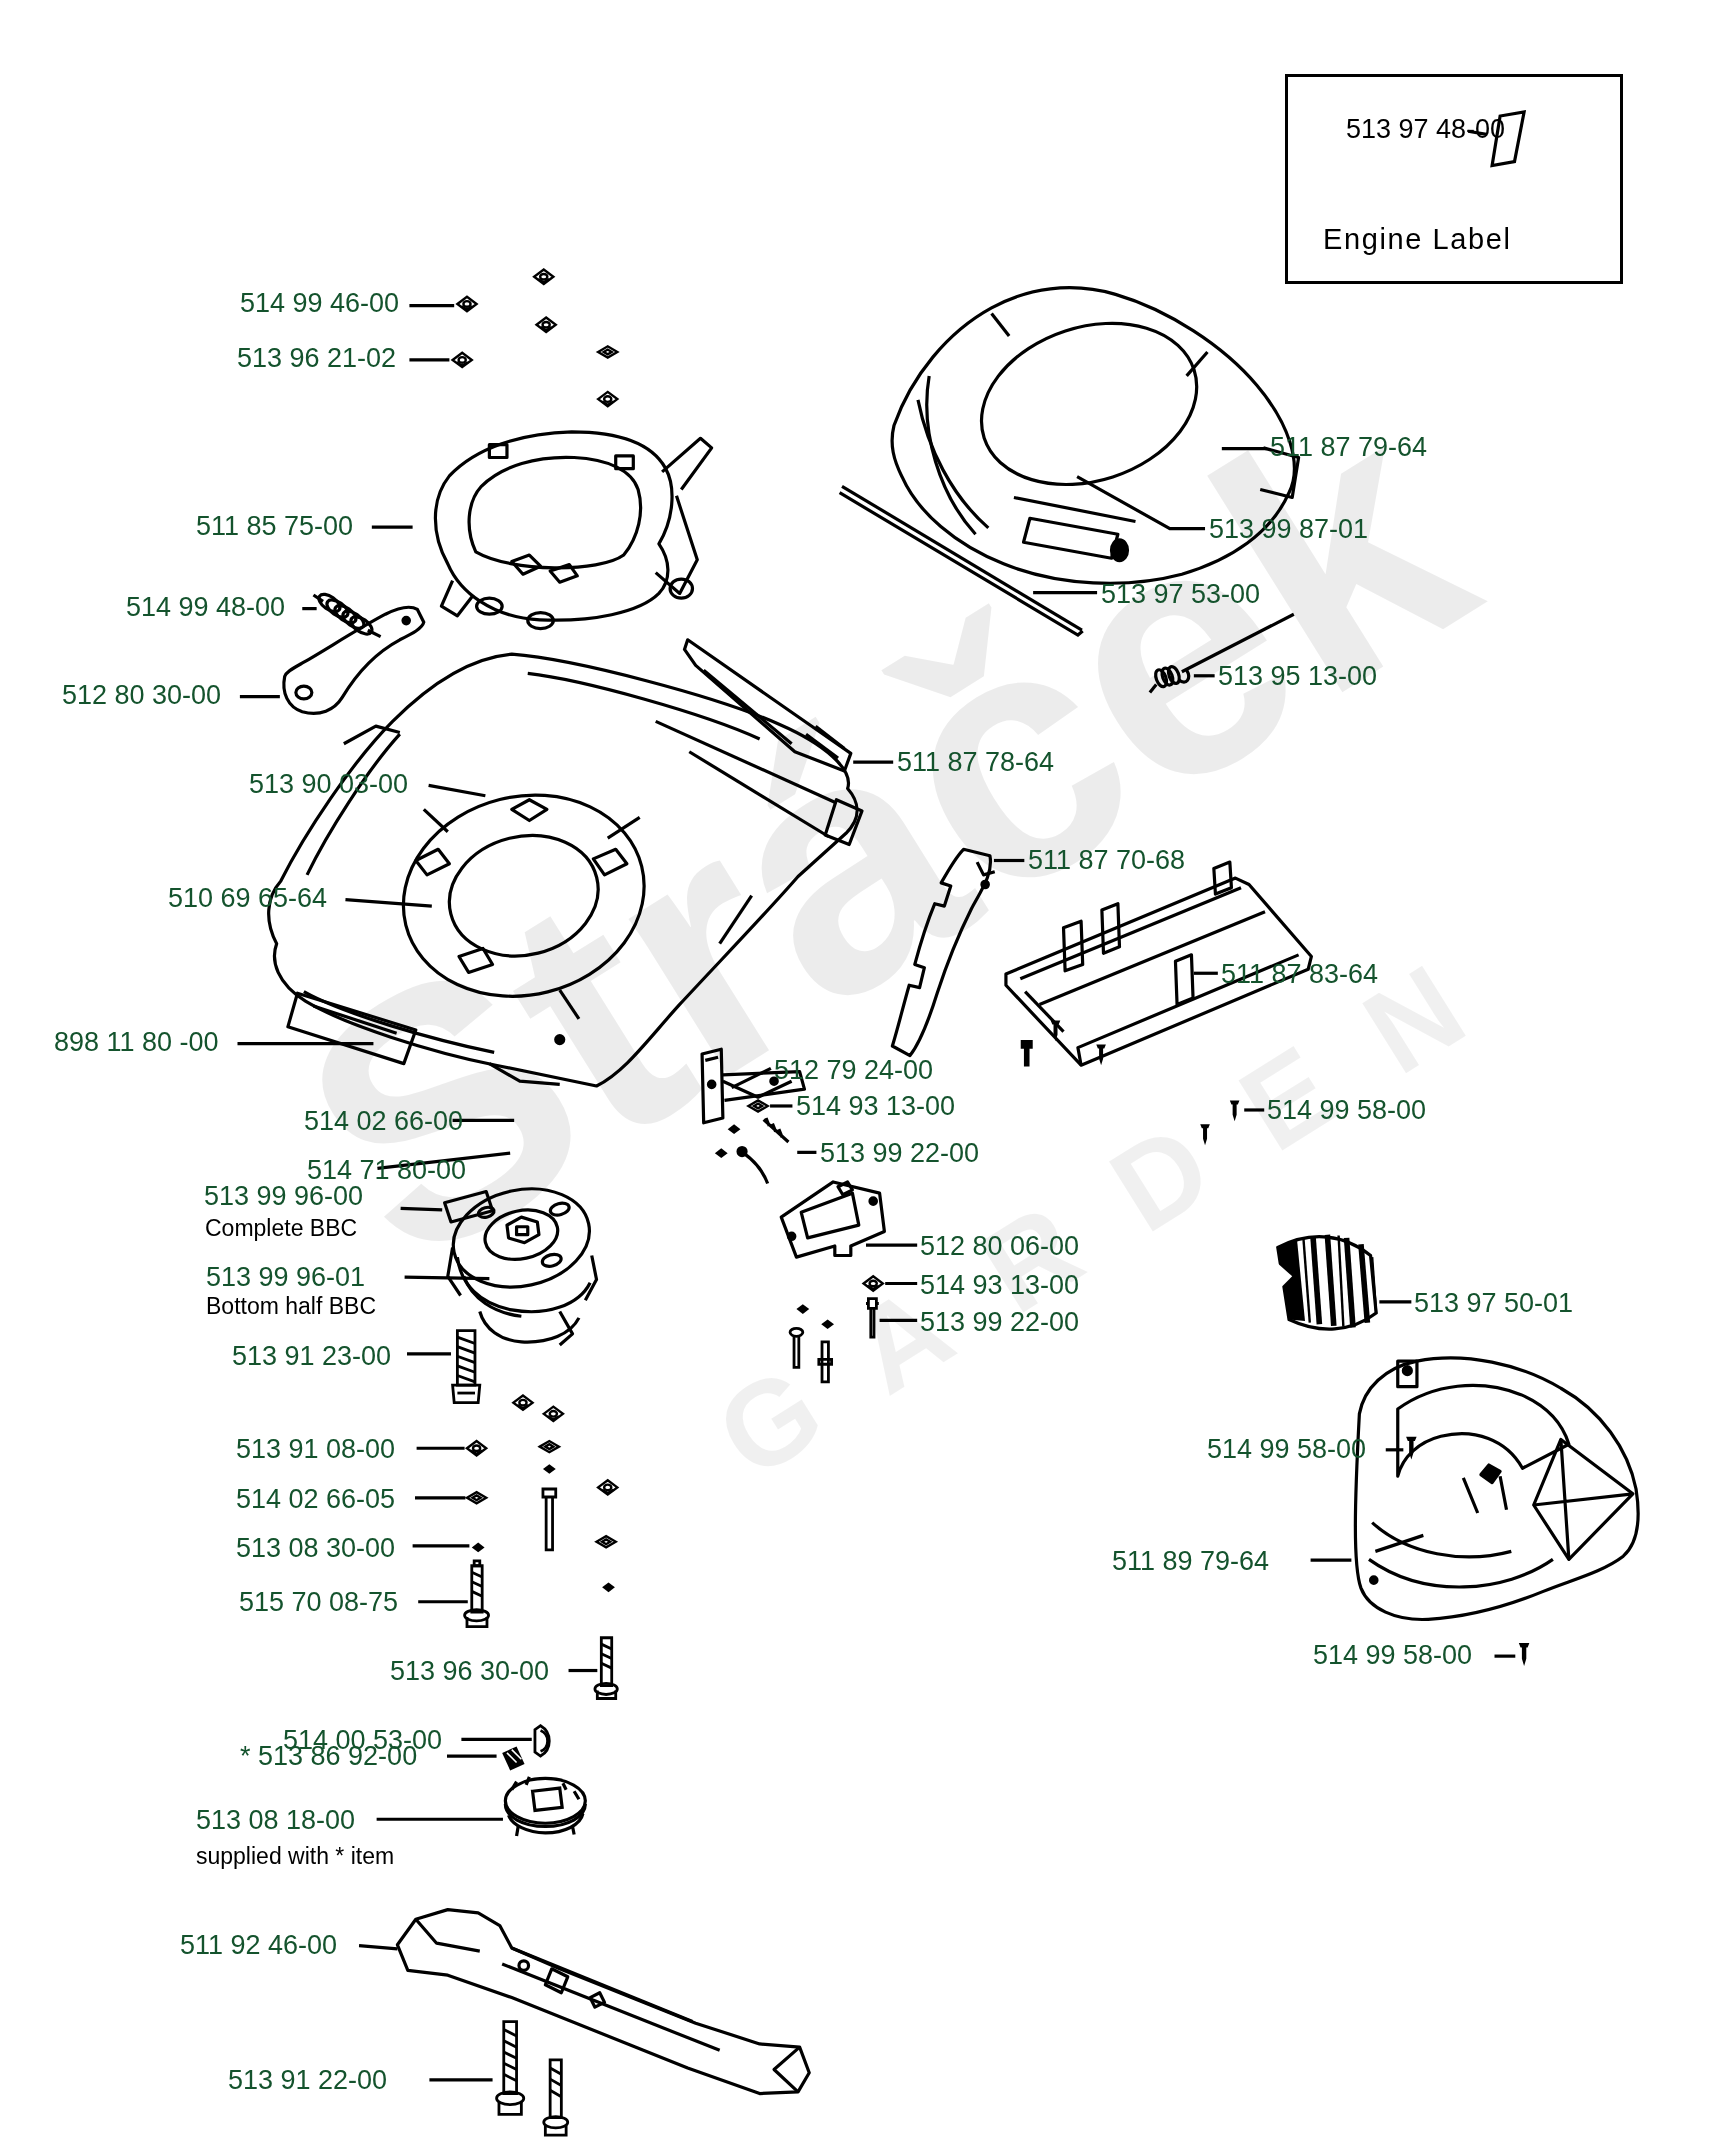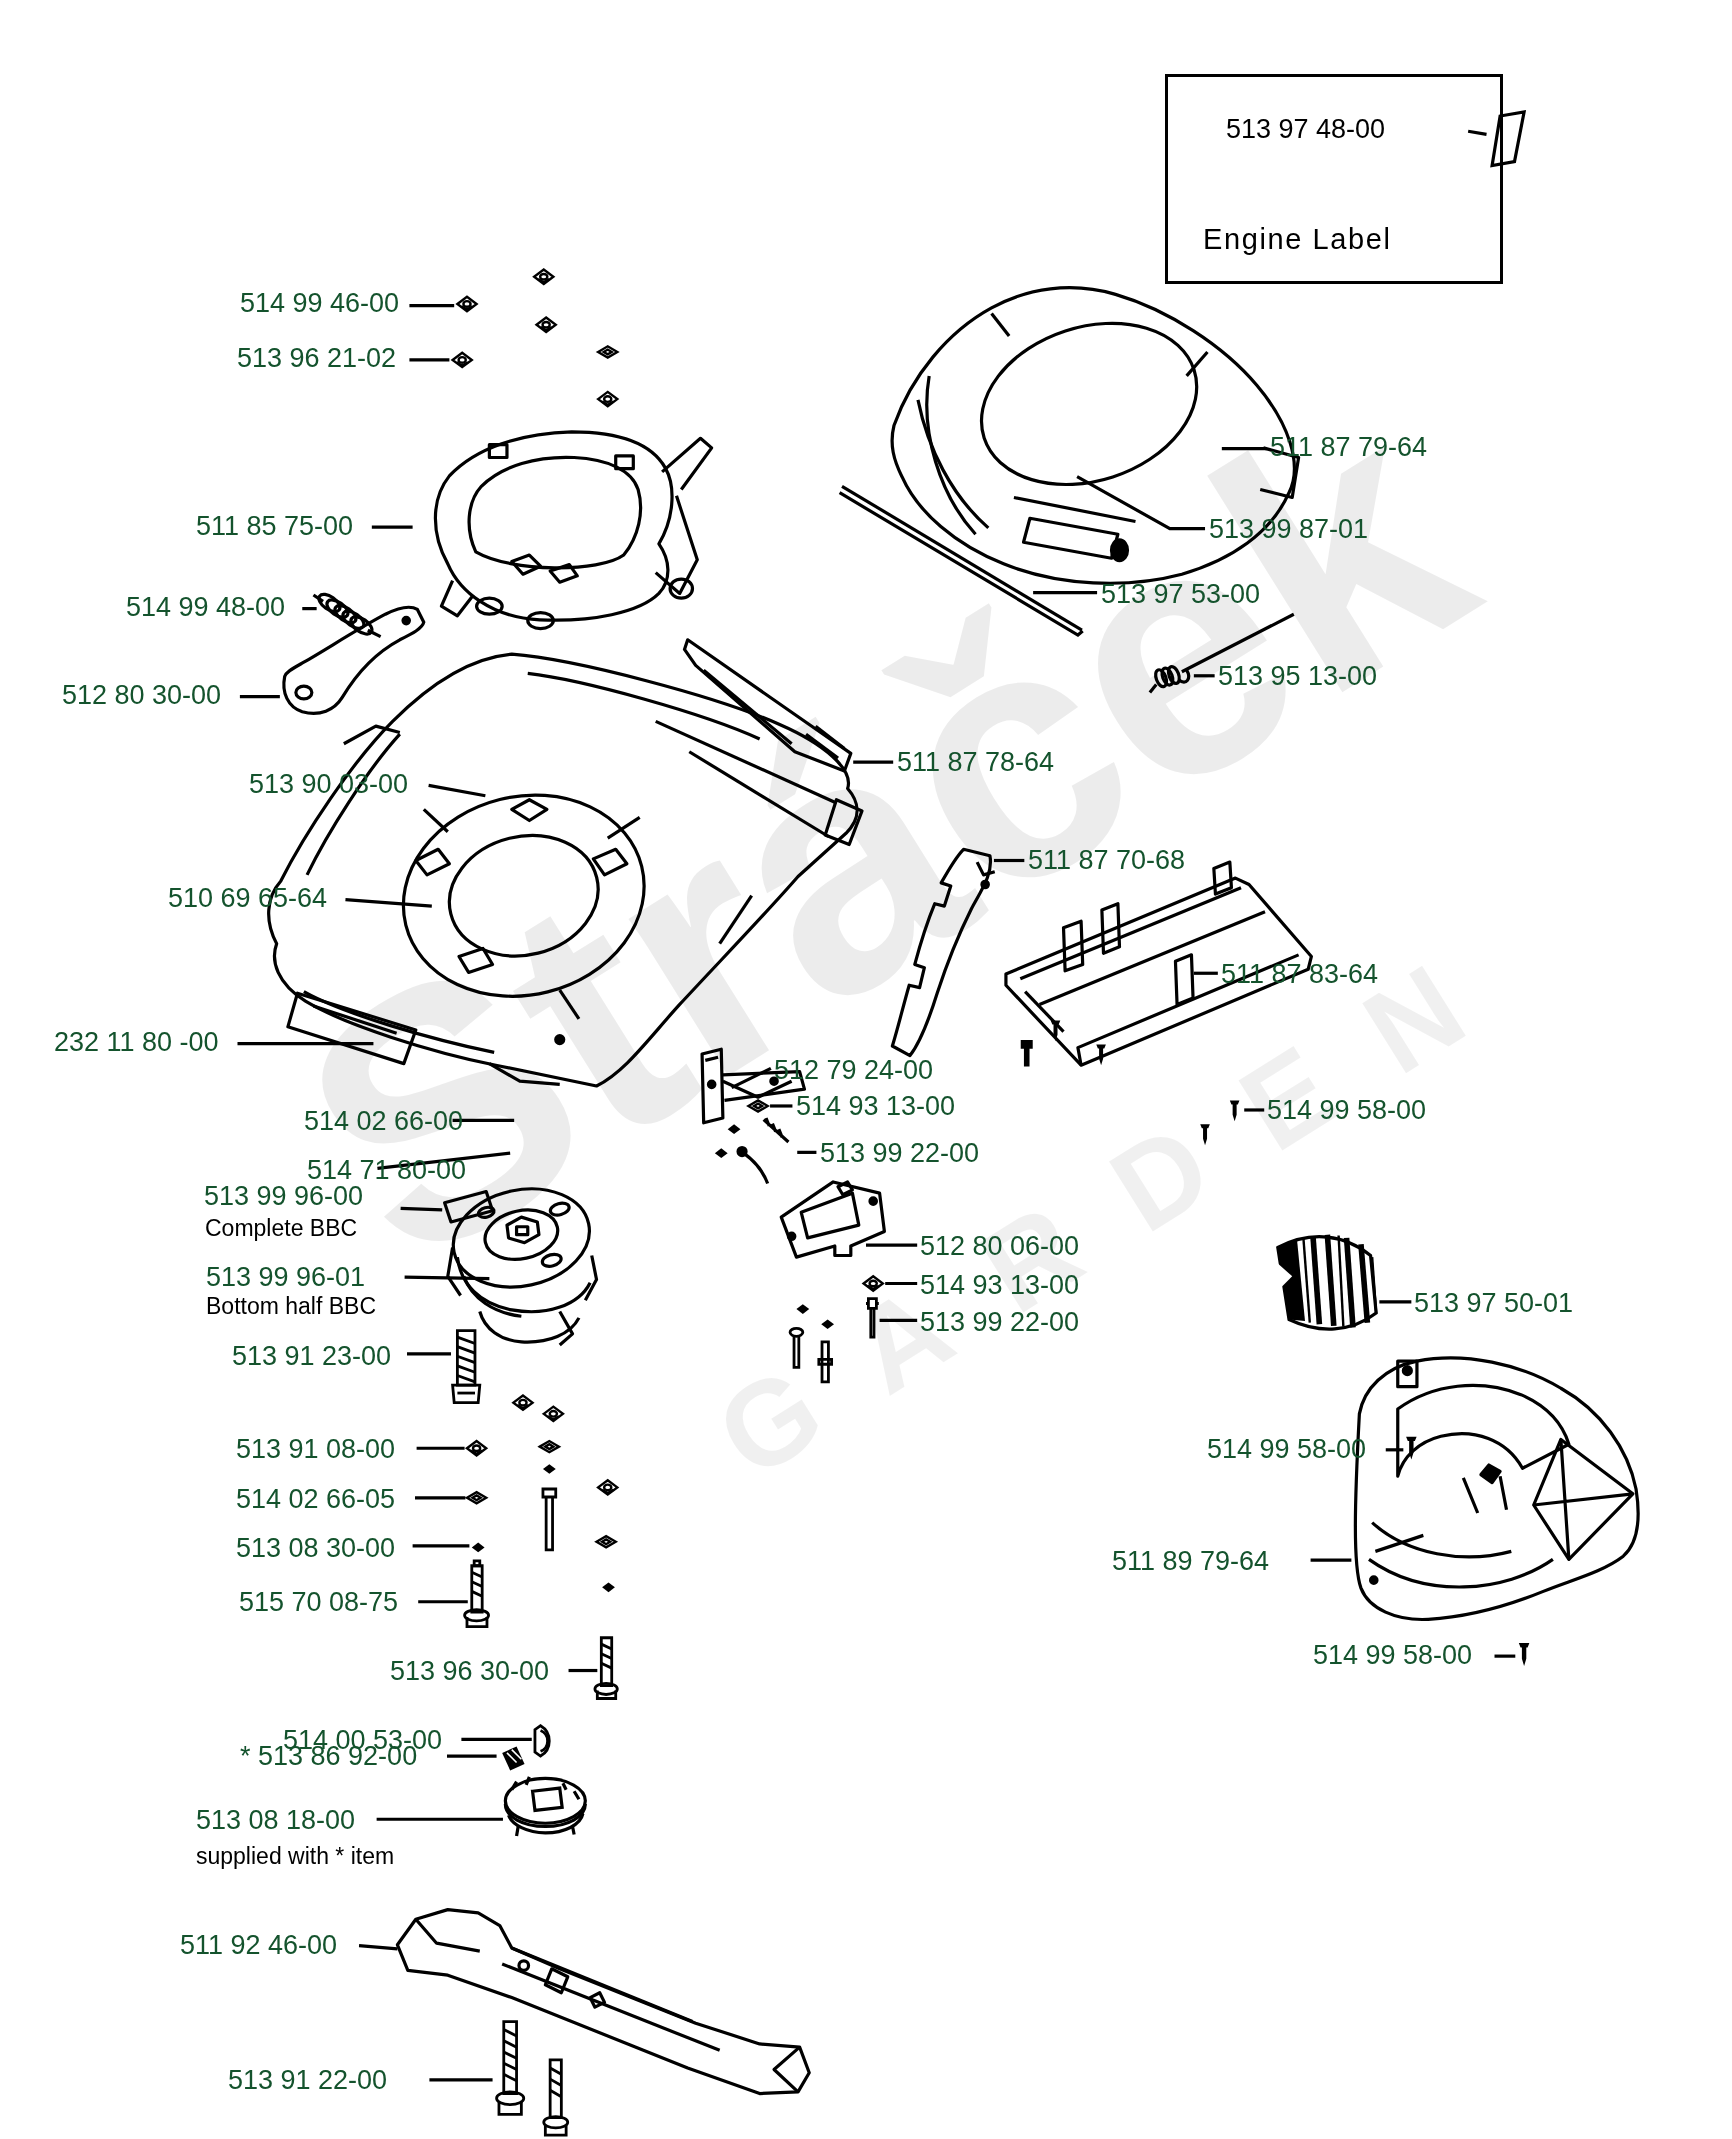--- a/index.html
+++ b/index.html
@@ -6,21 +6,21 @@
   #canvas{position:relative;width:1732px;height:2140px;background:#fff;overflow:hidden;
           font-family:"Liberation Sans", sans-serif;color:#000;}
   svg{position:absolute;left:0;top:0;}
   .lbl{position:absolute;font-size:27px;line-height:1.1;white-space:nowrap;color:#14532d;}
   .sub{position:absolute;font-size:23px;line-height:1.1;white-space:nowrap;color:#000;}
   .wm{position:absolute;font-weight:bold;pointer-events:none;user-select:none;}
   #wm1{left:184px;top:632px;width:1399px;font-size:352px;color:rgba(0,0,0,0.075);
        transform:rotate(-32deg);transform-origin:center;text-align:center;}
   #wm2{left:672px;top:1176px;width:760px;font-size:120px;letter-spacing:0.55em;
        color:rgba(0,0,0,0.06);transform:rotate(-32deg);transform-origin:center;text-align:center;}
-  #engine-box{position:absolute;left:1165px;top:74px;width:338px;height:210px;
+  #engine-box{position:absolute;left:1285px;top:74px;width:338px;height:210px;
               border:3.2px solid #000;box-sizing:border-box;}
   #engine-box .pn{position:absolute;left:58px;top:37px;font-size:27px;white-space:nowrap;}
   #engine-box .cap{position:absolute;left:35px;top:146px;font-size:29px;font-weight:normal;
                    letter-spacing:1.6px;white-space:nowrap;}
 </style>
 </head>
 <body>
 
 <div id="canvas">
 
@@ -403,21 +403,21 @@
     <div class="cap">Engine Label</div>
   </div>
 
   <div class="lbl" style="left:240px;top:289px">514 99 46-00</div>
   <div class="lbl" style="left:237px;top:344px">513 96 21-02</div>
   <div class="lbl" style="left:196px;top:512px">511 85 75-00</div>
   <div class="lbl" style="left:126px;top:593px">514 99 48-00</div>
   <div class="lbl" style="left:62px;top:681px">512 80 30-00</div>
   <div class="lbl" style="left:249px;top:770px">513 90 03-00</div>
   <div class="lbl" style="left:168px;top:884px">510 69 65-64</div>
-  <div class="lbl" style="left:54px;top:1028px">232 11 80 -00</div>
+  <div class="lbl" style="left:54px;top:1028px">898 11 80 -00</div>
   <div class="lbl" style="left:1270px;top:433px">511 87 79-64</div>
   <div class="lbl" style="left:1209px;top:515px">513 99 87-01</div>
   <div class="lbl" style="left:1101px;top:580px">513 97 53-00</div>
   <div class="lbl" style="left:897px;top:748px">511 87 78-64</div>
   <div class="lbl" style="left:1218px;top:662px">513 95 13-00</div>
   <div class="lbl" style="left:1028px;top:846px">511 87 70-68</div>
   <div class="lbl" style="left:1221px;top:960px">511 87 83-64</div>
   <div class="lbl" style="left:1267px;top:1096px">514 99 58-00</div>
   <div class="lbl" style="left:774px;top:1056px">512 79 24-00</div>
   <div class="lbl" style="left:796px;top:1092px">514 93 13-00</div>

